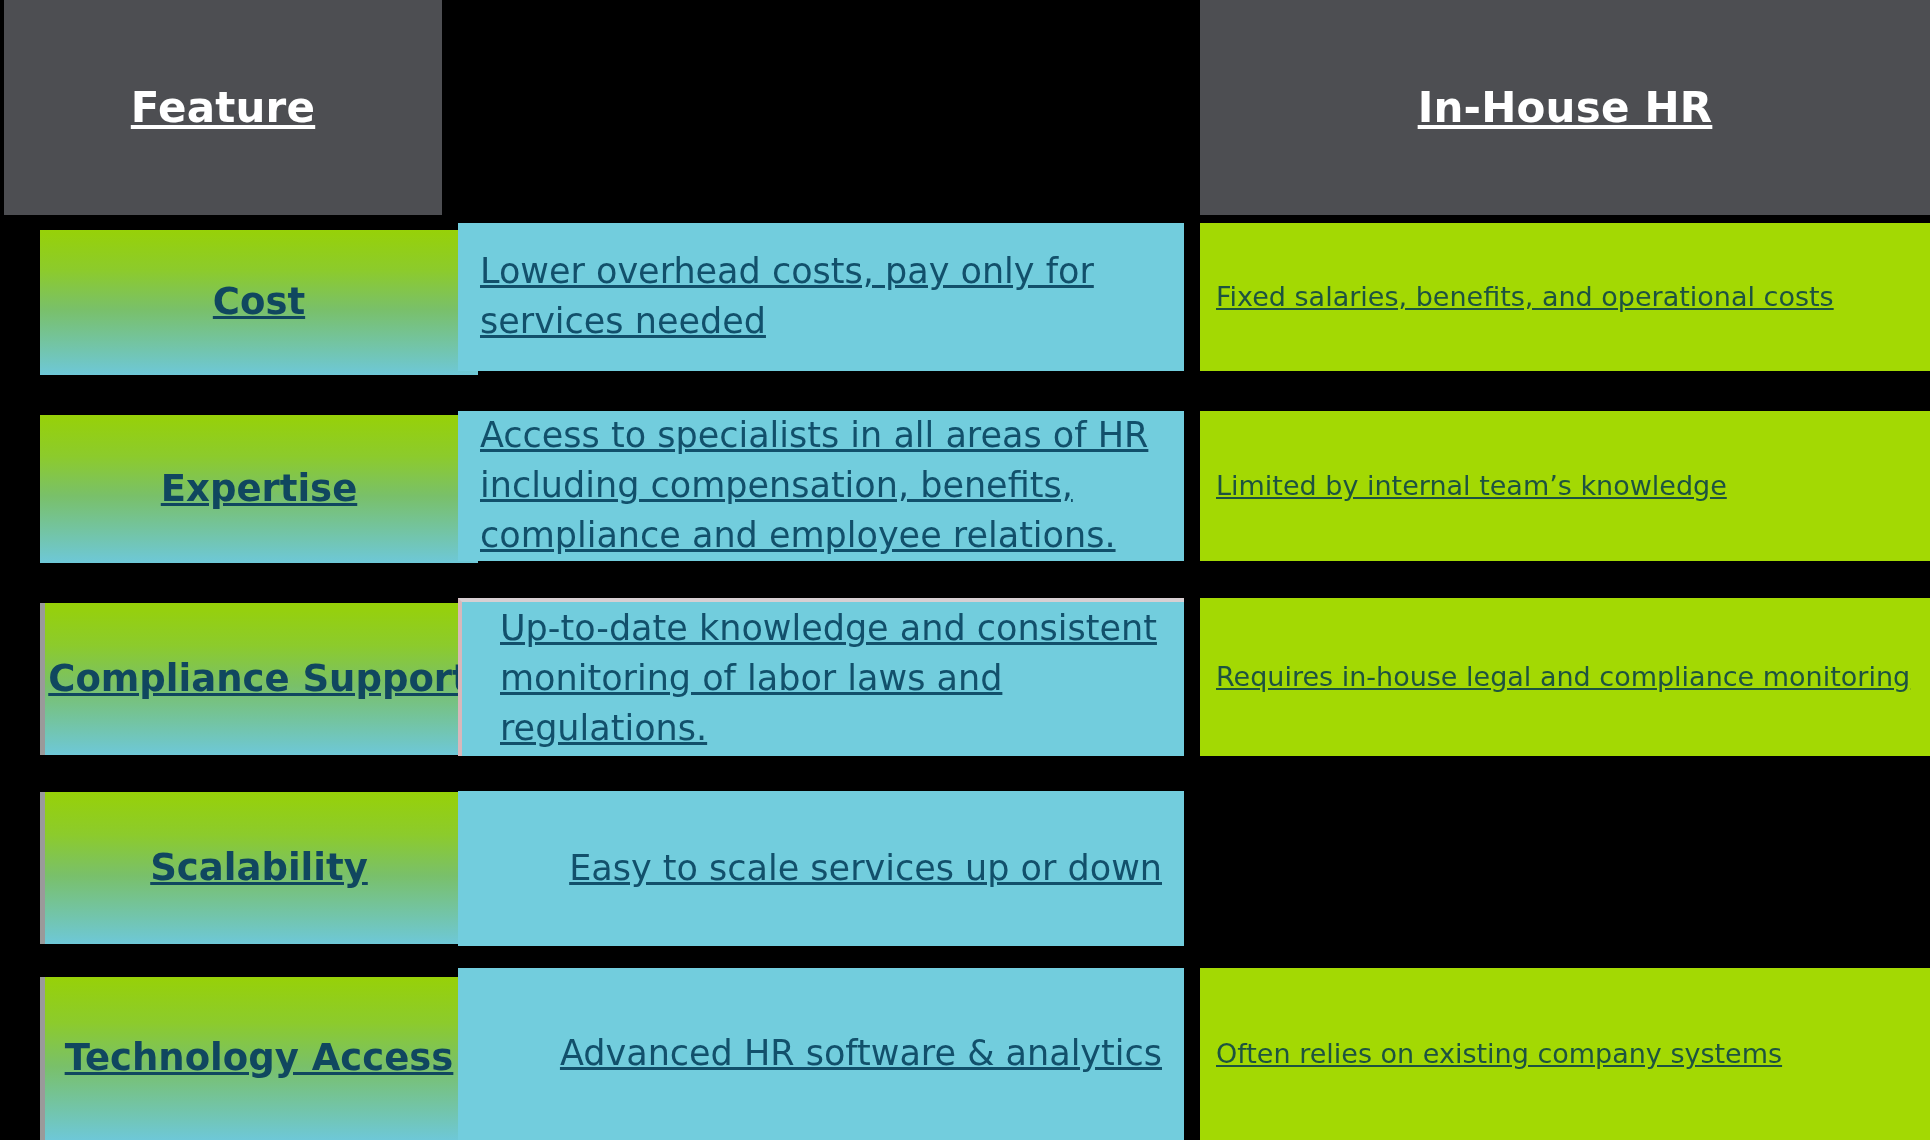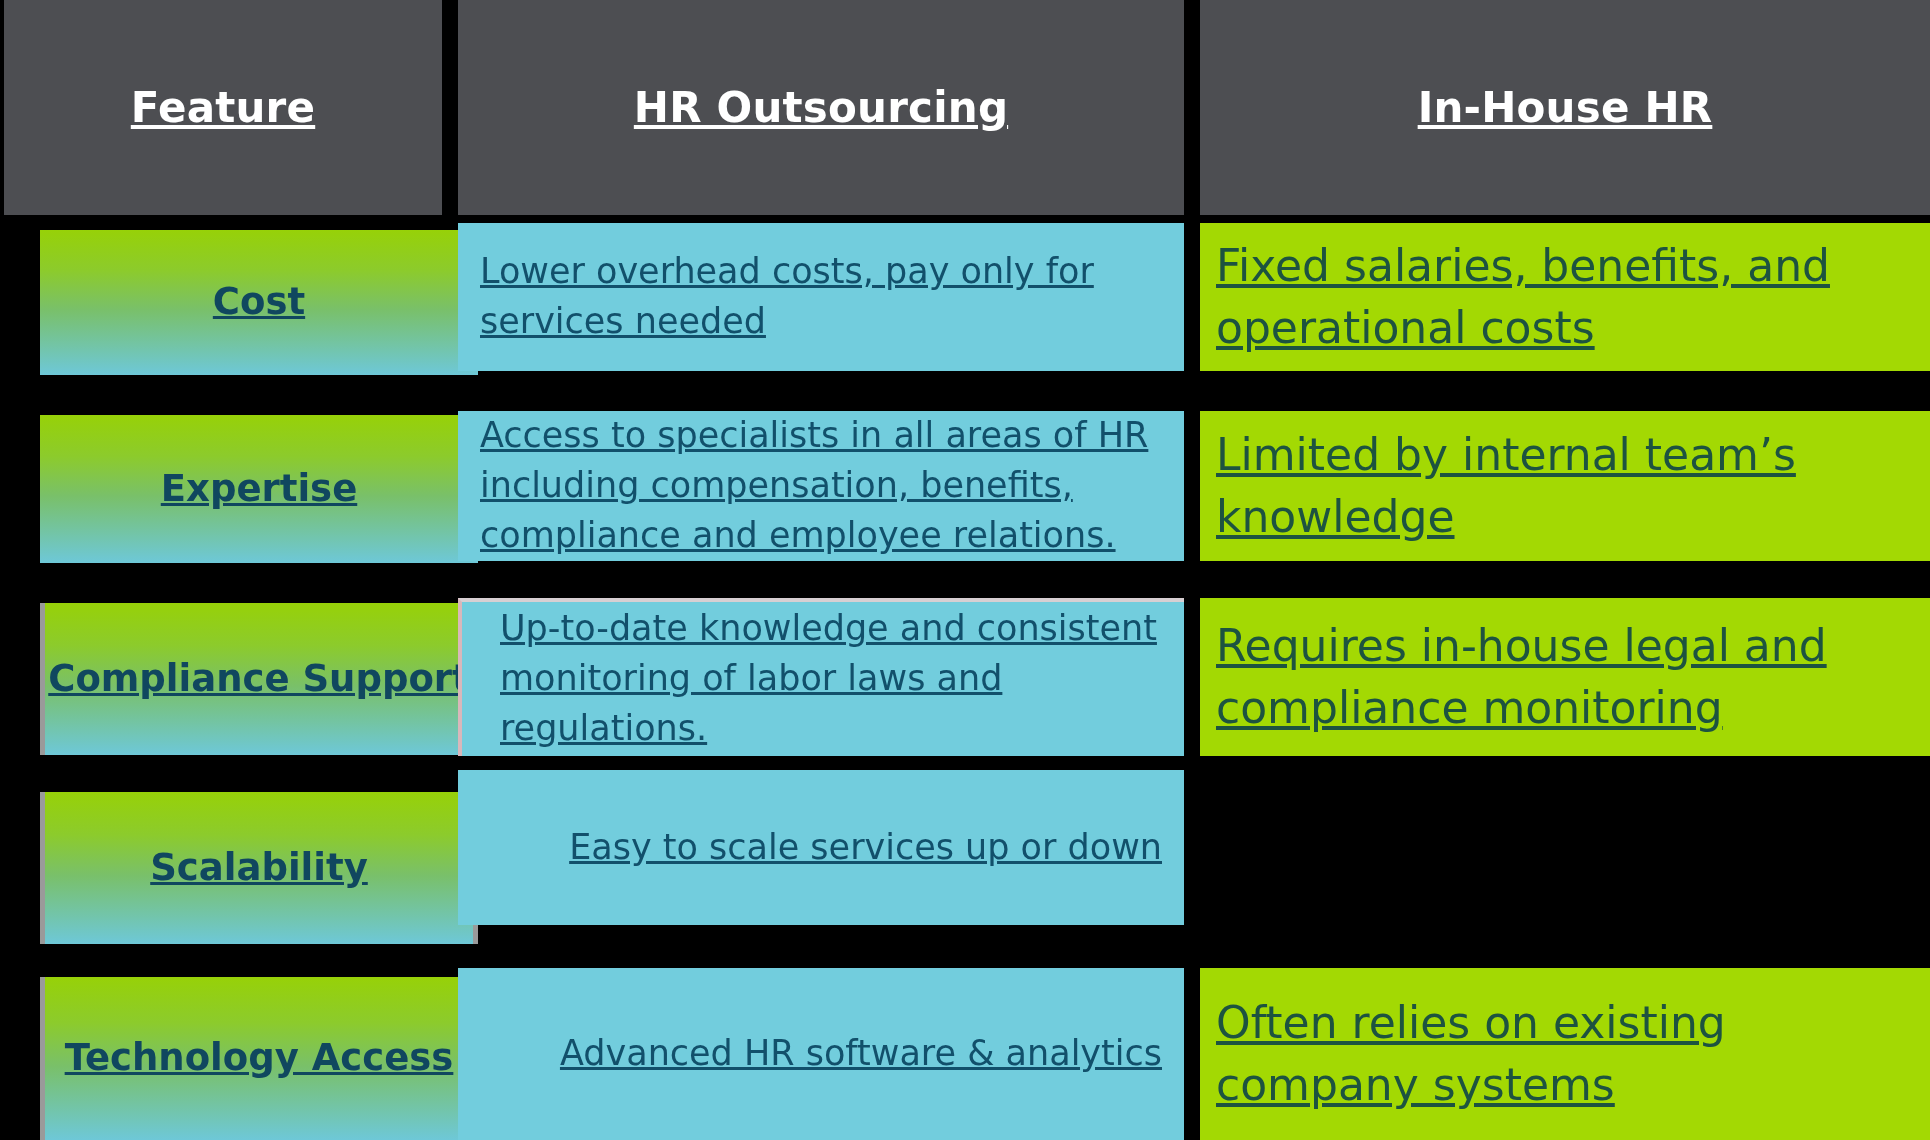--- a/index.html
+++ b/index.html
@@ -85,33 +85,33 @@
     align-items: center;
     justify-content: flex-end;
   }
   .out-cell.edge-top-pink { border-top: 4px solid #d7cfd2; padding-left: 38px; }
   .out-cell.edge-left-pink { border-left: 4px solid #d9b7bb; }
 
   
   .inhouse-cell {
     background: #a3d903;
     color: #1d5340;
-    font-size: 44px;
+    font-size: 27px;
     line-height: 1.42;
     padding: 0 16px;
     display: flex;
     align-items: center;
     justify-content: flex-start;
   }
 
   
   .row-1 { top: 223px; height: 148px; }
   .row-2 { top: 411px; height: 150px; }
   .row-3 { top: 598px; height: 158px; }
-  .row-4 { top: 770px; height: 155px; }
+  .row-4 { top: 791px; height: 155px; }
   .row-5 { top: 968px; height: 172px; }
 
   
   .f-row-1 { top: 230px;  height: 145px; }
   .f-row-2 { top: 415px;  height: 148px; }
   .f-row-3 { top: 603px;  height: 152px; }
   .f-row-4 { top: 792px;  height: 152px; }
   .f-row-5 { top: 977px;  height: 163px; }
 
   .cell-text {
@@ -122,23 +122,20 @@
 </style>
 </head>
 <body>
 
 <div class="table">
 
   <div class="cell header-cell col-1">
     <span class="cell-text">Feature</span>
   </div>
 
-  <div class="cell header-cell col-2">
-    <span class="cell-text">HR Outsourcing</span>
-  </div>
 
   <div class="cell header-cell col-3">
     <span class="cell-text">In-House HR</span>
   </div>
 
   <div class="cell feature-cell col-1 f-row-1">
     <span class="cell-text">Cost</span>
   </div>
   <div class="cell out-cell col-2 row-1">
     <span class="cell-text">Lower overhead costs, pay only for services needed</span>

